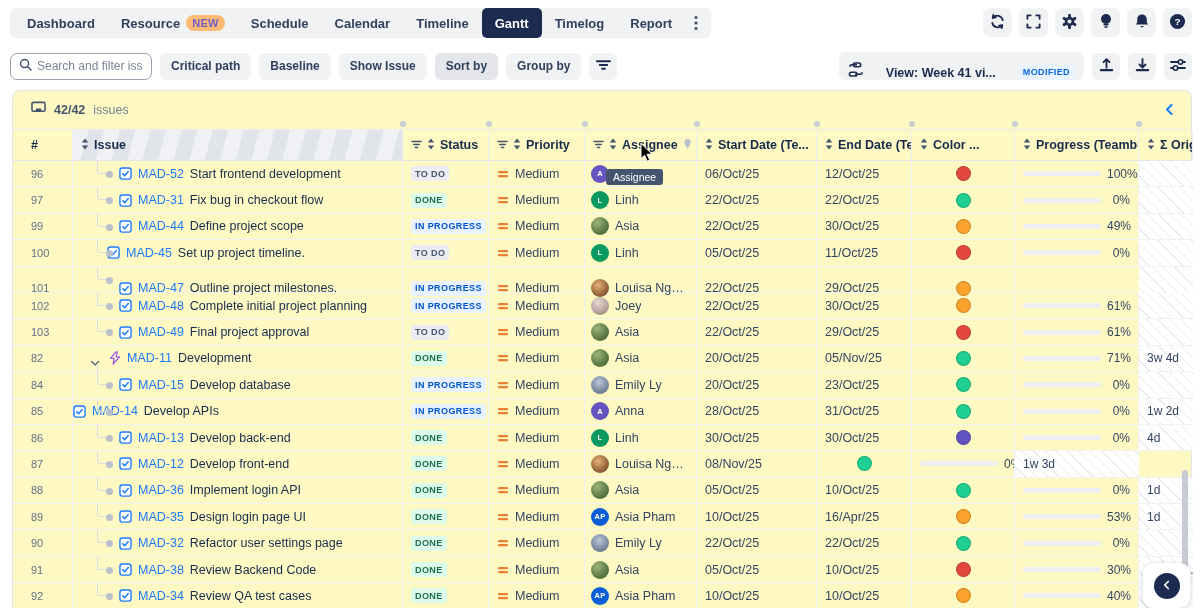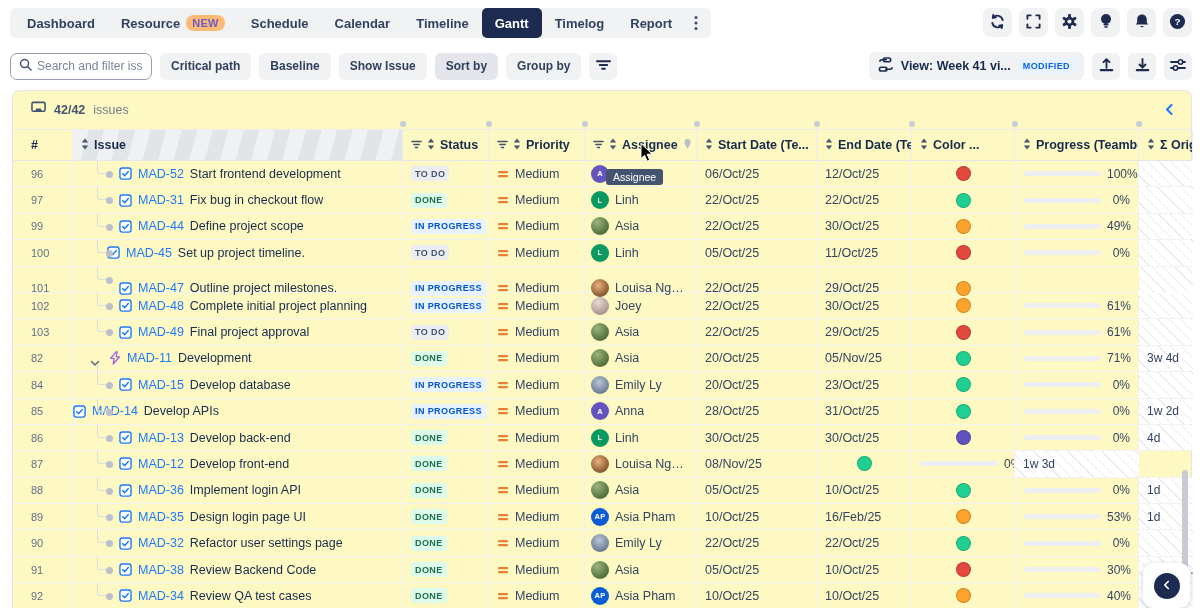--- a/index.html
+++ b/index.html
@@ -29,21 +29,21 @@
   .search-box input { border:none; outline:none; width:100%; font-size:12px;
     font-family:"Liberation Sans",sans-serif; color:#172B4D; background:transparent; }
   .search-box input::placeholder { color:#7A8699; }
   .tb-btn { height:27px; background:#F1F2F4; border:none; border-radius:6px; padding:0 11px;
     font-size:12px; font-weight:bold; color:#2F415E; font-family:"Liberation Sans",sans-serif; white-space:nowrap; }
   .tb-btn.darker { background:#E4E6EB; }
   .tb-icon-btn { width:28px; height:27px; background:#F1F2F4; border:none; border-radius:6px;
     display:flex; align-items:center; justify-content:center; color:#1E2B50; }
   .tb-right { margin-left:auto; display:flex; align-items:center; gap:8px; }
   .view-btn { height:28px; background:#F1F2F4; border:none; border-radius:6px; padding:0 9px;
-    display:flex; align-items:center; gap:7px; font-size:12.5px; font-weight:bold; color:#172B4D;
+    display:flex; align-items:flex-end; gap:22px; font-size:12.5px; font-weight:bold; color:#172B4D;
     font-family:"Liberation Sans",sans-serif;margin-left:34px; }
   .badge-modified { background:#E9F2FF; color:#0C66E4; font-size:9px; font-weight:bold;
     padding:3px 5px; border-radius:3px; letter-spacing:.4px; }
 
   
   .panel { position:absolute; left:12px; top:90px; width:1180px; height:518px;
     background:#fef9c3; border:1px solid #E3E5E9; border-bottom:none; border-radius:8px 8px 0 0; }
   .panel-head { height:38px; display:flex; align-items:center; gap:8px; padding:0 18px; position:relative; }
   .issues-count { font-size:12.5px; font-weight:bold; color:#44546F; }
   .issues-label { font-size:12.5px; color:#737F8F; }
@@ -949,21 +949,21 @@
               <rect x="1" y="7" width="10" height="2.2" rx="1" fill="#E97F33"></rect>
             </svg>
           </span>
                   <span>Medium</span>
         </div>
         <div class="td" style="gap: 6px; padding-left: 6px;">
           <span class="avatar" style="background:#0B5CD7">AP</span>
           <span class="aname">Asia Pham</span>
         </div>
         <div class="td">10/Oct/25</div>
-        <div class="td">16/Feb/25</div>
+        <div class="td">16/Apr/25</div>
         <div class="td td-color">
           <span class="cdot" style="background:#FBA32C"></span>
         </div>
         <div class="td" style="gap: 6px;">
           <span class="ptrack"><span class="pfill" style="width:53%"></span></span>
                   <span class="ppct">53%</span>
         </div>
         <div class="td td-est">1d</div>
       </div>
       <div class="tr" style="grid-template-columns: 60px 330px 86px 96px 112px 120px 95px 103px 124px 54px;">

